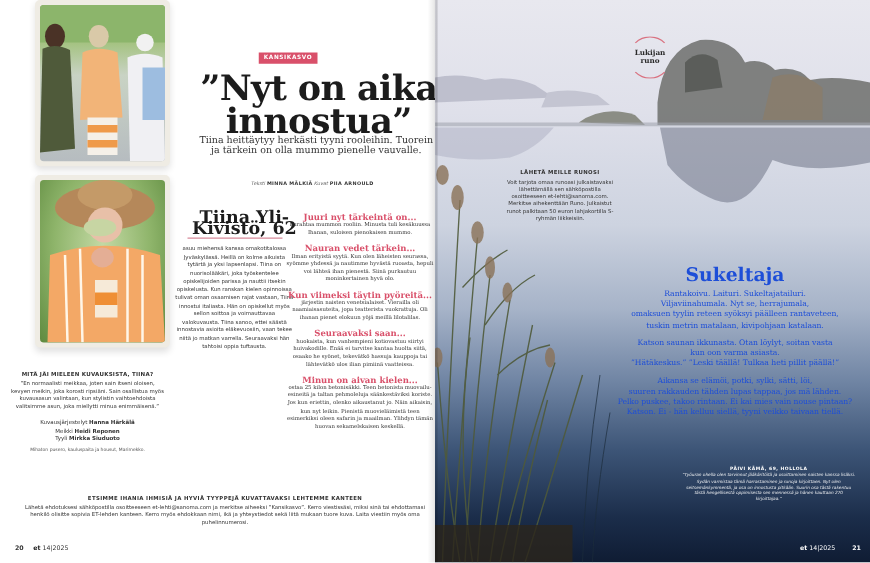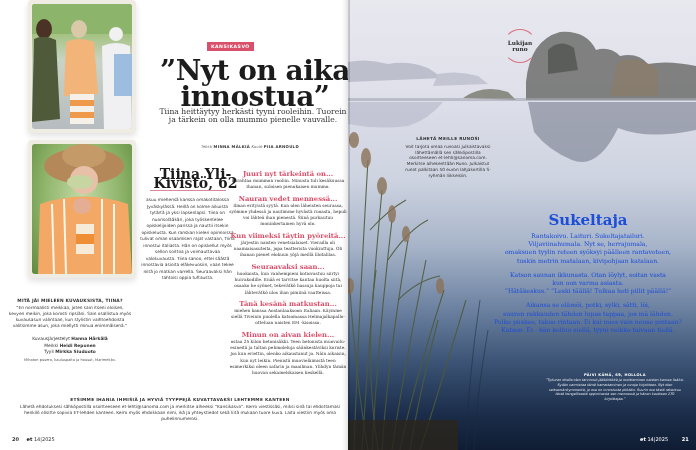--- a/index.html
+++ b/index.html
@@ -141,34 +141,30 @@
     <div class="name-head">Tiina Yli-Kivistö, 62</div>
     <div class="name-rule"></div>
     <div class="bio">asuu miehensä kanssa omakotitalossa Jyväskylässä. Heillä on kolme aikuista tytärtä ja yksi lapsenlapsi. Tiina on nuorisolääkäri, joka työskentelee opiskelijoiden parissa ja nauttii itsekin opiskelusta. Kun ranskan kielen opinnoissa tulivat oman osaamisen rajat vastaan, Tiina innostui italiasta. Hän on opiskellut myös sellon soittoa ja voimauttavaa valokuvausta. Tiina sanoo, ettei säästä innostavia asioita eläkevuosiin, vaan tekee niitä jo matkan varrella. Seuraavaksi hän tahtoisi oppia tuftausta.</div>
 
     <div class="qa">
       <div class="qa-item">
         <div class="qa-q">Juuri nyt tärkeintä on...</div>
         <div class="qa-a">hurahtaa mummon rooliin. Minusta tuli kesäkuussa Ihanan, suloisen pienokaisen mummo.</div>
       </div>
       <div class="qa-item">
-        <div class="qa-q">Nauran vedet mennessä...</div>
+        <div class="qa-q">Nauran vedet tärkein...</div>
         <div class="qa-a">Ilman erityistä syytä. Kun olen läheisten seurassa, syömme yhdessä ja nautimme hyvästä ruoasta, hepuli voi lähteä ihan pienestä. Siinä purkautuu moninkertainen hyvä olo.</div>
       </div>
       <div class="qa-item">
         <div class="qa-q">Kun viimeksi täytin pyöreitä...</div>
         <div class="qa-a">järjestin naisten venetsialaiset. Vierailla oli naamiaisasuteita, jopa teatterista vuokrattuja. Oli ihanan pienet elokuun yöjä meillä lilotalilas.</div>
       </div>
       <div class="qa-item">
         <div class="qa-q">Seuraavaksi saan...</div>
         <div class="qa-a">huokaista, kun vanhempieni kotiovastuu siirtyi huivakodille. Enää ei tarvitse kantaa huolta siitä, osaako he syönet, tekevätkö hassuja kauppoja tai lähtevätkö ulos ilian pimiinä vaatteissa.</div>
-      </div>
-      <div class="qa-item">
-        <div class="qa-q">Tänä kesänä matkustan...</div>
-        <div class="qa-a">miehen kanssa Aostanlaaksoon Italiaan. Käymme siellä Tiveinin puolella katsomassa Helmajalkapallo- otteluan naisten EM -kisoissa.</div>
       </div>
       <div class="qa-item">
         <div class="qa-q">Minun on aivan kielen...</div>
         <div class="qa-a">ostaa 25 kilon betonisäkki. Teen betonista muovailu-esineitä ja taltan pehmoleluja säänkestäviksi koriste. Jos kun eriettin, olenko aikaustanut jo. Näin aikaisin, kun nyt leikin. Pienistä muovieläimistä teen esimerkiksi oleen safarin ja maailman. Ylihdyn tämän huovan sekamelskaisen keskellä.</div>
       </div>
     </div>
 
     <div class="footer-box">
       <div class="footer-title">ETSIMME IHANIA IHMISIÄ JA HYVIÄ TYYPPEJÄ KUVATTAVAKSI LEHTEMME KANTEEN</div>
       <div class="footer-text">Lähetä ehdotuksesi sähköpostilla osoitteeseen et-lehti@sanoma.com ja merkitse aiheeksi ”Kansikasvo”. Kerro viestissäsi, miksi sinä tai ehdottamasi henkilö olisitte sopivia ET-lehden kanteen. Kerro myös ehdokkaan nimi, ikä ja yhteystiedot sekä liitä mukaan tuore kuva. Laita viestiin myös oma puhelinnumerosi.</div>

